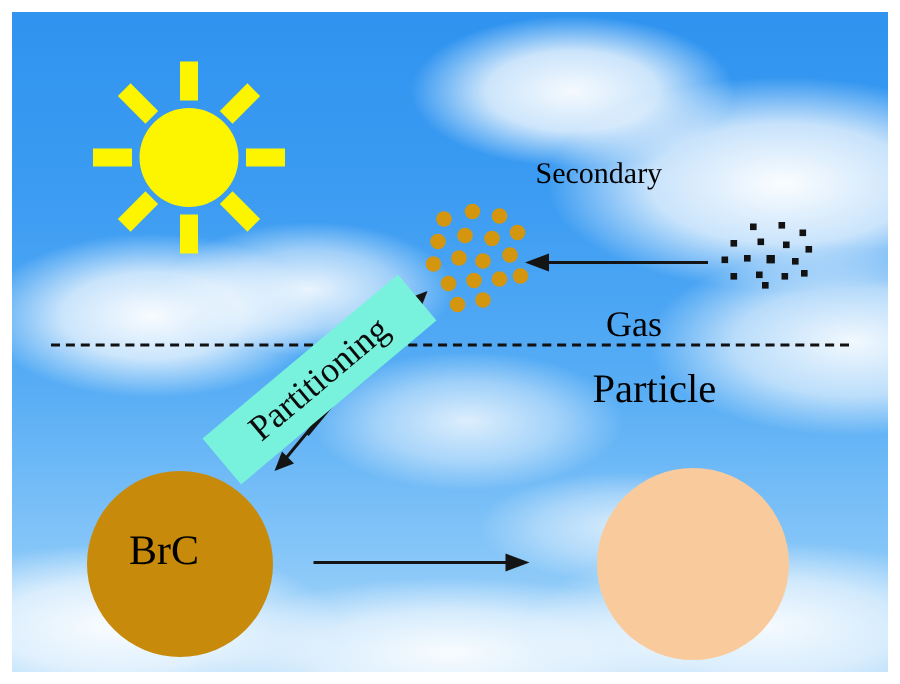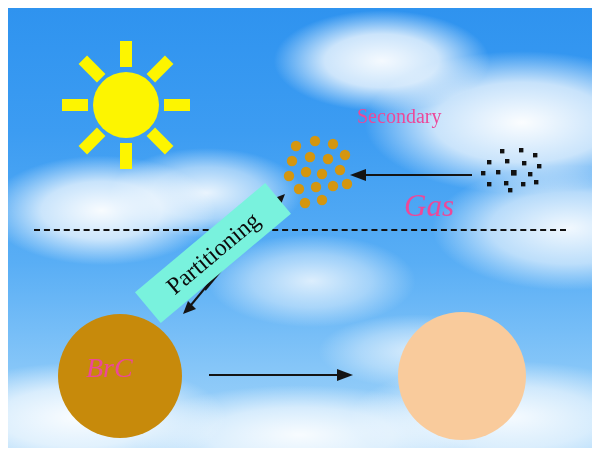--- a/index.html
+++ b/index.html
@@ -54,28 +54,28 @@
   #sun .r-se { left: 92px; top: 87px;  width: 12px; height: 26px; transform: rotate(-45deg); }
   #sun .r-sw { left: 24px; top: 87px;  width: 12px; height: 26px; transform: rotate(45deg); }
 
   
   #phase-line {
     position: absolute; left: 34px; top: 229px; width: 532px; height: 0;
     border-top: 2px dashed #111111;
   }
 
   
-  .lab { position: absolute; color: #ec4899; white-space: nowrap; }
+  .lab { position: absolute; color: #000000; white-space: nowrap; }
   #label-secondary {
     left: 357px; top: 104px; font-size: 20px; line-height: 25px; text-align: left;
   }
-  #label-gas      { left: 404px; top: 188px; font-size: 31px; font-style: italic; }
+  #label-gas      { left: 404px; top: 204px; font-size: 24px; }
   #label-particle { left: 395px; top: 244px; font-size: 27px; }
   #label-photoox  { left: 202px; top: 334px; font-size: 19px; }
-  #label-brc      { left: 86px;  top: 352px; font-size: 28px; font-style: italic; }
+  #label-brc      { left: 86px;  top: 352px; font-size: 28px; }
 
   
   #partition-band {
     position: absolute; left: 128px; top: 233px;
     width: 170px; height: 40px;
     background: #79f2dd;
     transform: rotate(-40deg);
     transform-origin: 50% 50%;
   }
   #partition-band .txt {
@@ -175,15 +175,16 @@
     <div class="txt">Partitioning</div>
   </div>
 
   <div class="blob" id="brc-circle"></div>
   <div class="blob" id="bleached-circle"></div>
 
   <div class="lab" id="label-secondary">
     <div>Secondary</div>
   </div>
   <div class="lab" id="label-gas">Gas</div>
+  <div class="lab" id="label-particle">Particle</div>
   <div class="lab" id="label-brc">BrC</div>
 
 </div>
 
 </body></html>

